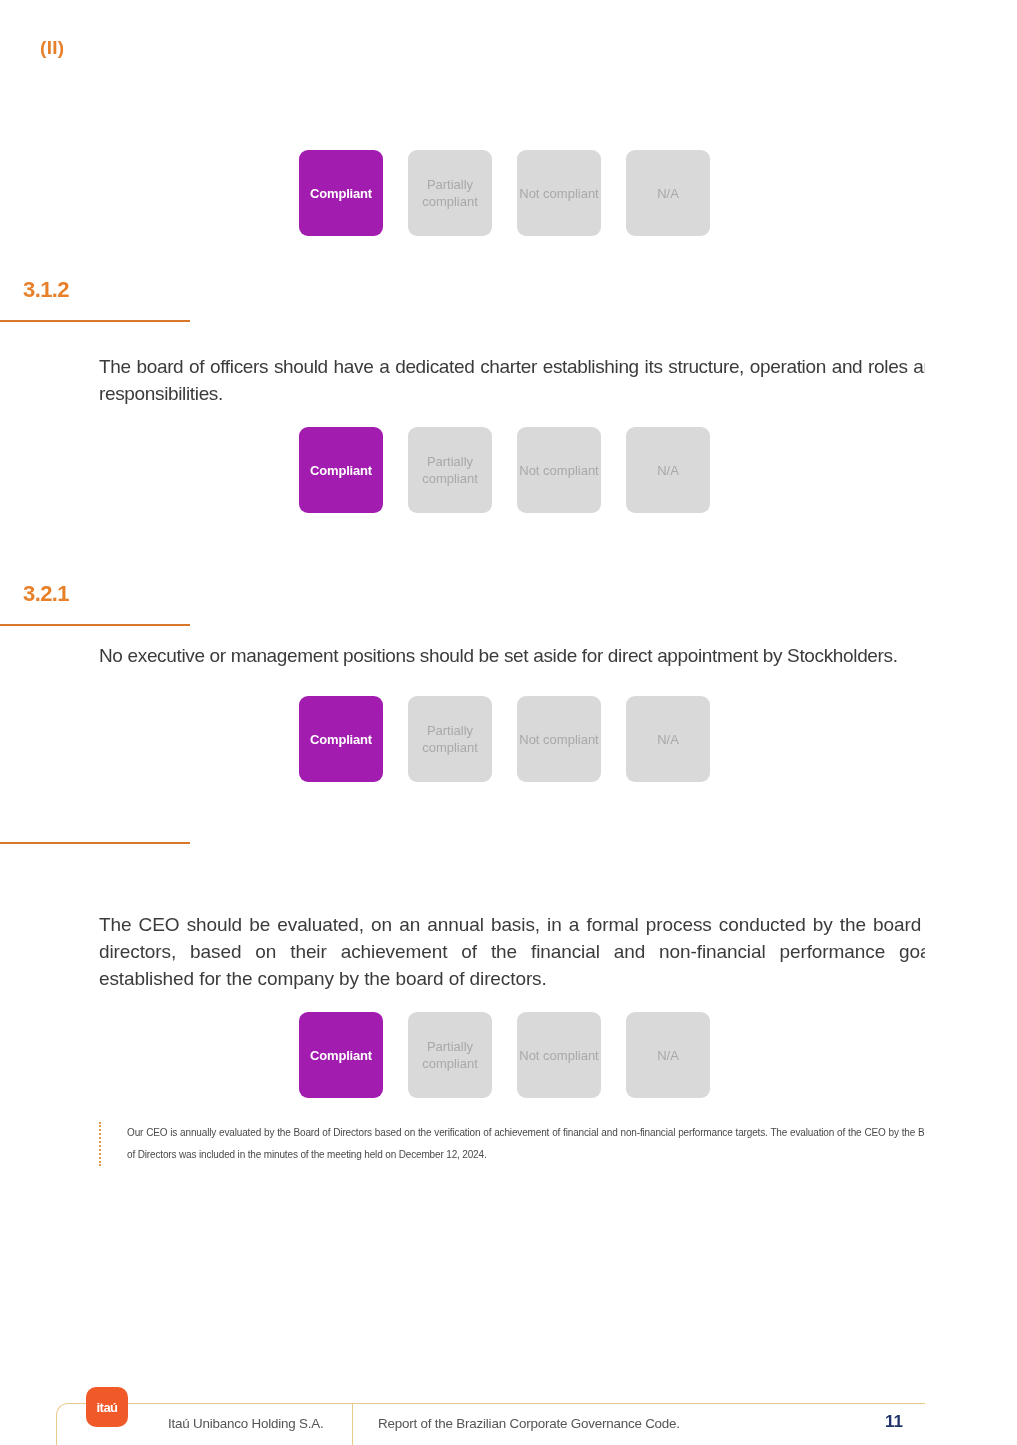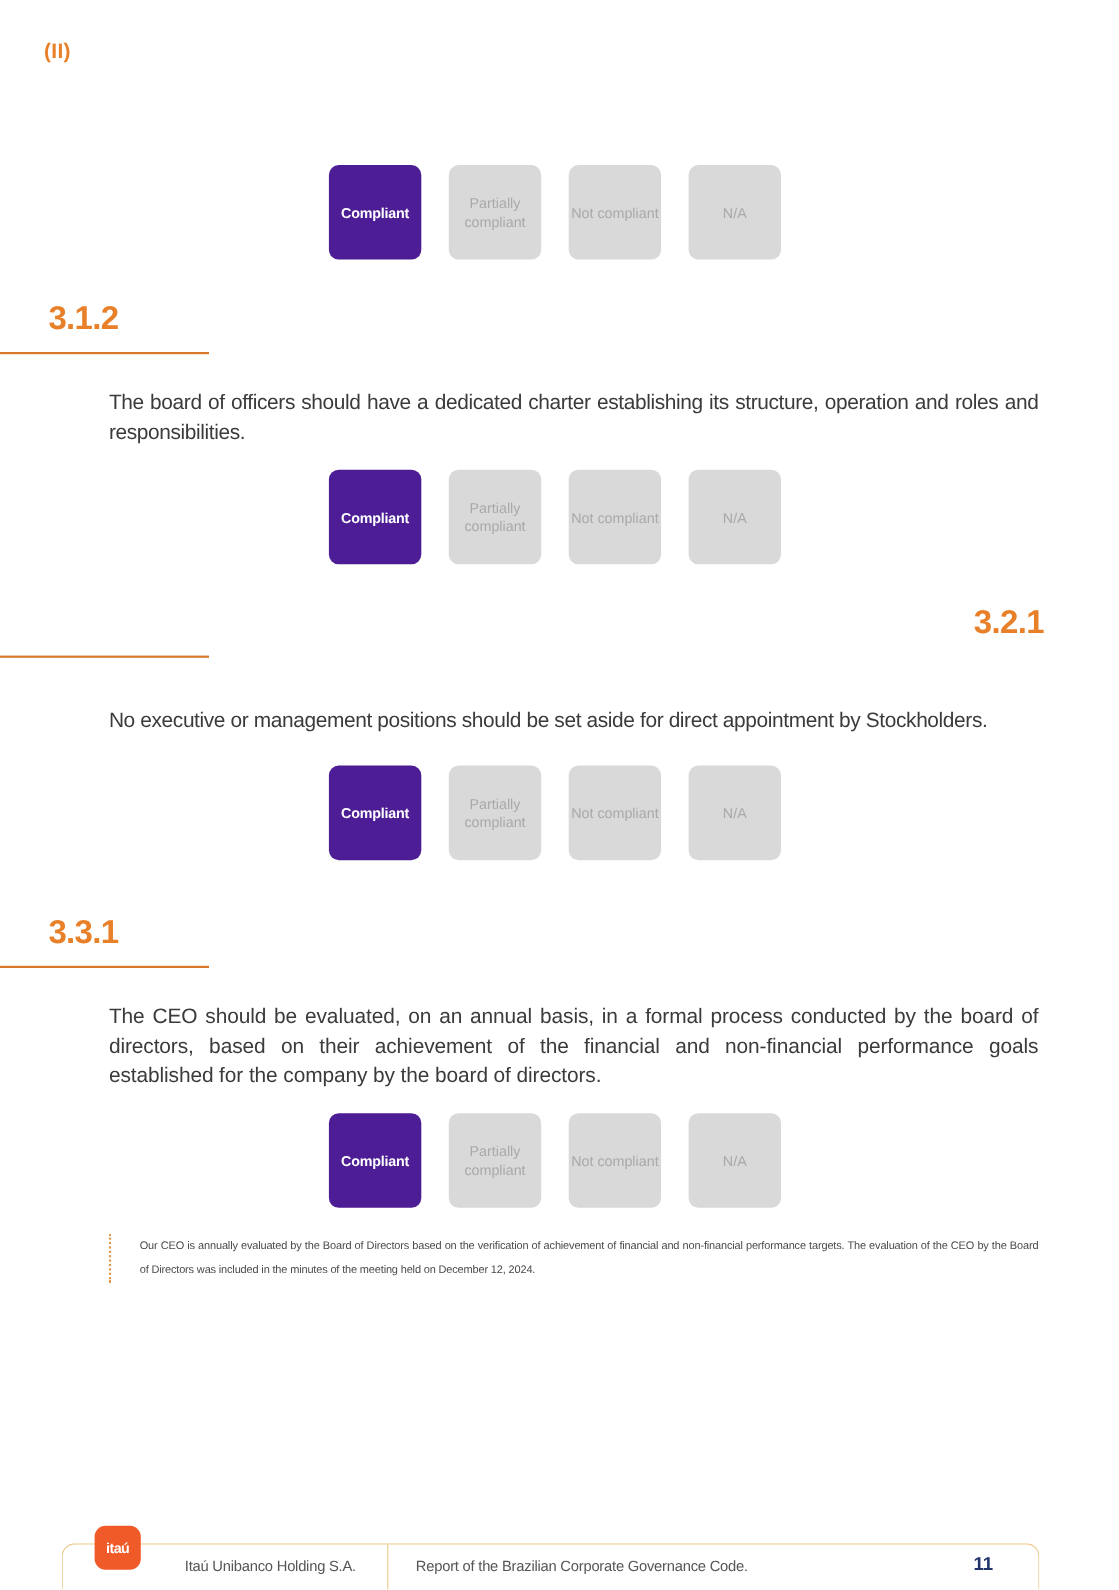--- a/index.html
+++ b/index.html
@@ -10,21 +10,20 @@
   body {
     font-family: "Liberation Sans", sans-serif;
     -webkit-font-smoothing: antialiased;
   }
   .page {
     position: relative;
     width: 925px;
     height: 1445px;
     background: #ffffff;
     overflow: hidden;
-    padding-left: 24px;
   }
 
   
   .clause {
     position: absolute;
     left: 0;
     top: 34px;
     width: 1017px;
     display: flex;
     align-items: flex-start;
@@ -49,23 +48,23 @@
     letter-spacing: -0.35px;
   }
 
   
   .section-head {
     position: absolute;
     left: 0;
     width: 100%;
   }
   .section-num {
-    margin-left: 44px;
+    margin-left: 23px;
     color: #E8802A;
-    font-size: 30px;
+    font-size: 22px;
     font-weight: bold;
     line-height: 36px;
     letter-spacing: -0.6px;
   }
   .section-rule {
     margin-top: 12px;
     width: 190px;
     height: 2px;
     background: #D9782A;
   }
@@ -97,21 +96,21 @@
     display: flex;
     align-items: center;
     justify-content: center;
     text-align: center;
     font-size: 13px;
     line-height: 17px;
     box-sizing: border-box;
     padding: 2px;
   }
   .cbtn.selected {
-    background: #4c1d95;
+    background: #a21caf;
     color: #ffffff;
     font-weight: bold;
     letter-spacing: -0.2px;
   }
   .cbtn.unselected {
     background: #D9D9D9;
     color: #A9A9A9;
     font-weight: normal;
   }
 
@@ -213,34 +212,33 @@
     <div class="section-rule"></div>
   </div>
   <div class="para tight" style="top:353px;">The board of officers should have a dedicated charter establishing its structure, operation and roles and responsibilities.</div>
   <div class="btn-row" style="top:427px;">
     <div class="cbtn selected">Compliant</div>
     <div class="cbtn unselected">Partially compliant</div>
     <div class="cbtn unselected">Not compliant</div>
     <div class="cbtn unselected">N/A</div>
   </div>
 
-  <div class="section-head" style="top:548px;text-align:right;">
+  <div class="section-head" style="top:576px;">
     <div class="section-num">3.2.1</div>
     <div class="section-rule"></div>
   </div>
   <div class="para tight" style="top:642px;">No executive or management positions should be set aside for direct appointment by Stockholders.</div>
   <div class="btn-row" style="top:696px;">
     <div class="cbtn selected">Compliant</div>
     <div class="cbtn unselected">Partially compliant</div>
     <div class="cbtn unselected">Not compliant</div>
     <div class="cbtn unselected">N/A</div>
   </div>
 
   <div class="section-head" style="top:830px;">
-    <div class="section-num">3.3.1</div>
     <div class="section-rule"></div>
   </div>
   <div class="para" style="top:911px;">The CEO should be evaluated, on an annual basis, in a formal process conducted by the board of directors, based on their achievement of the financial and non-financial performance goals established for the company by the board of directors.</div>
   <div class="btn-row" style="top:1012px;">
     <div class="cbtn selected">Compliant</div>
     <div class="cbtn unselected">Partially compliant</div>
     <div class="cbtn unselected">Not compliant</div>
     <div class="cbtn unselected">N/A</div>
   </div>
 

